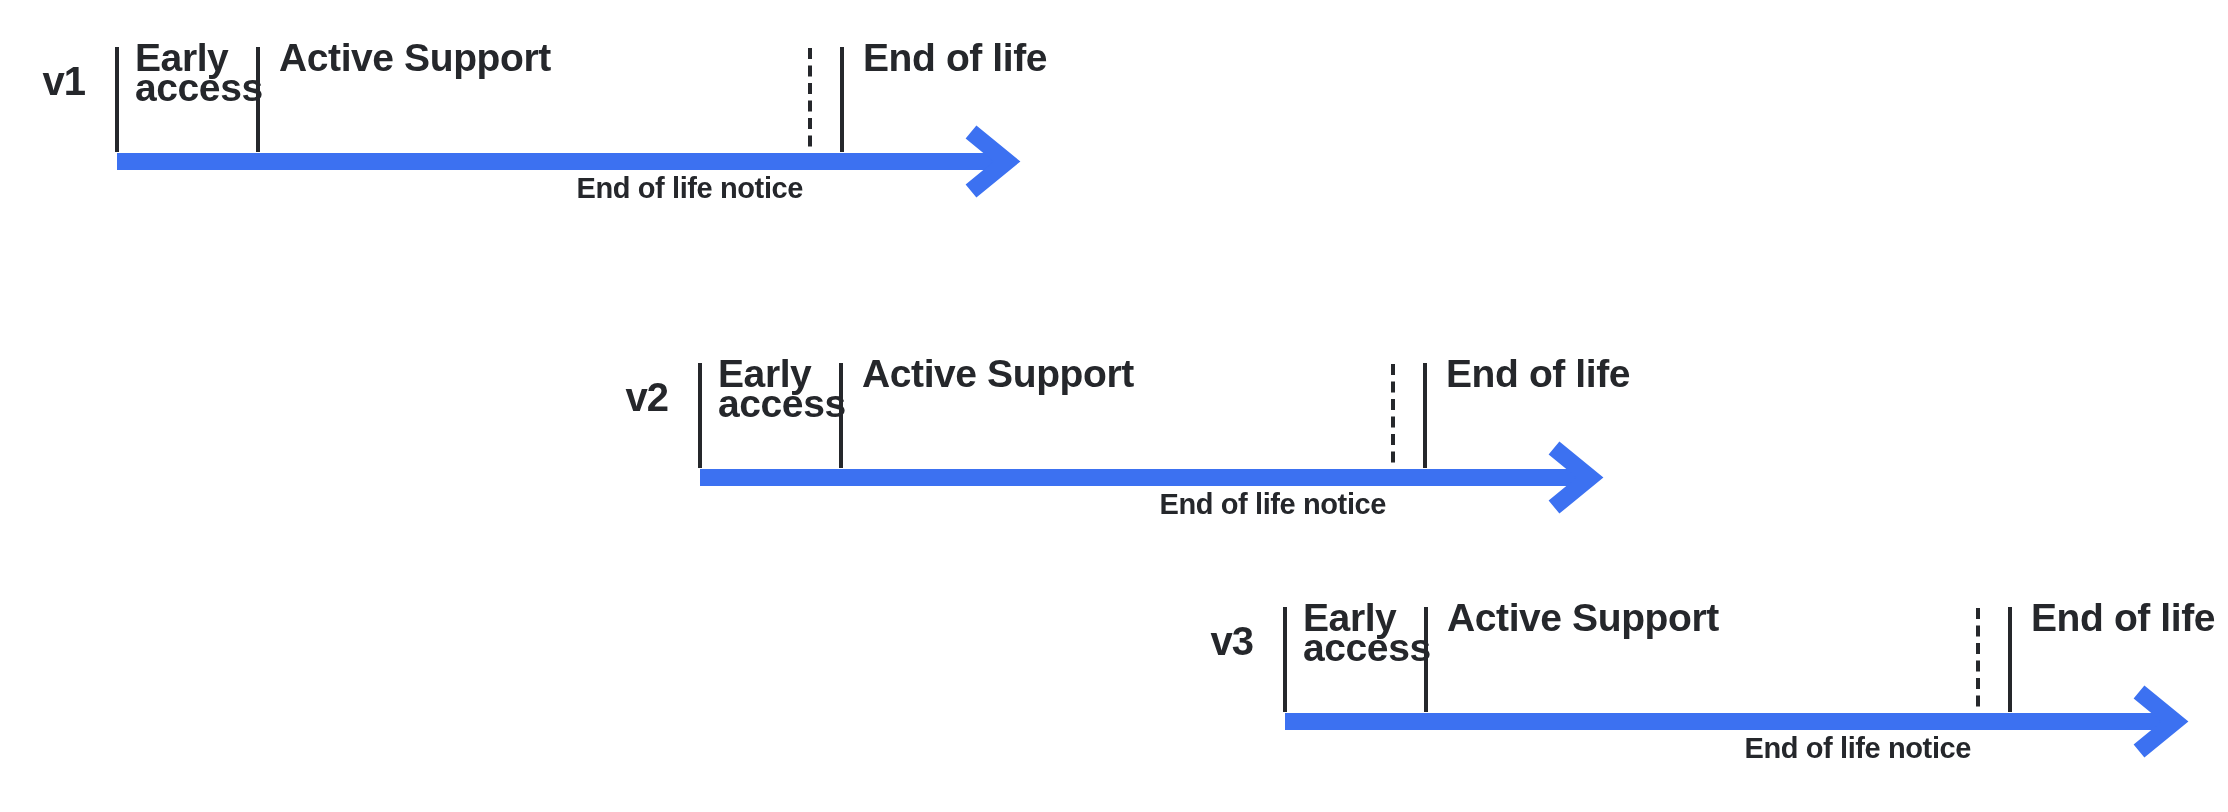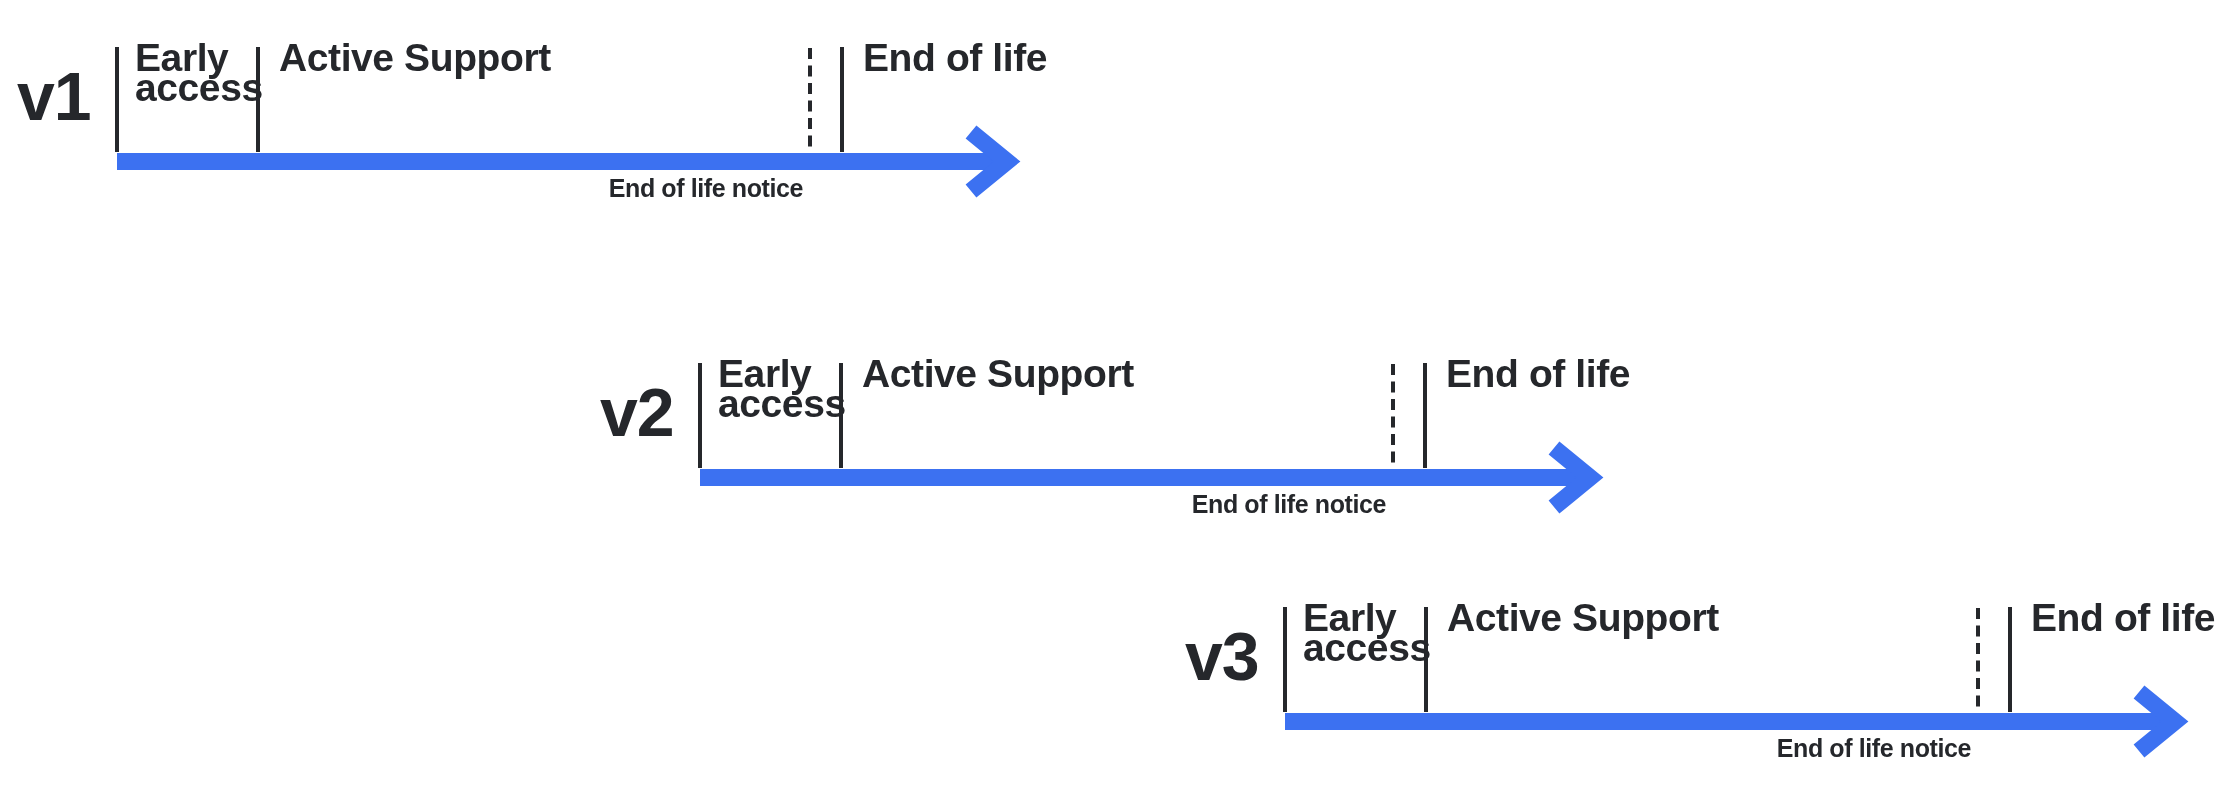--- a/index.html
+++ b/index.html
@@ -17,32 +17,32 @@
   .tl-0{left:17px;top:47px;}
   .tl-1{left:600px;top:327px;margin-top:36px;}
   .tl-2{left:1185px;top:607px;}
   .tl-svg{position:absolute;left:0;top:0;display:block;}
   .tick{fill:var(--ink);}
   .dash{stroke:var(--ink);stroke-width:4;stroke-dasharray:11 6.5;fill:none;}
   .shaft{fill:var(--accent-blue);}
   .chevron{stroke:var(--accent-blue);stroke-width:17;fill:none;stroke-linecap:butt;stroke-linejoin:miter;}
   .version-label{
     position:absolute;left:0;top:12px;width:68px;text-align:right;
-    font-size:68px;font-weight:bold;line-height:1.1;letter-spacing:-1px;
+    font-size:40px;font-weight:bold;line-height:1.1;letter-spacing:-1px;
   }
   .phase-label{
     position:absolute;top:-4px;font-size:39px;font-weight:bold;
     line-height:30px;letter-spacing:-0.4px;
   }
   .phase-early{left:118px;width:118px;}
   .phase-active{left:262px;width:420px;}
   .phase-eol{left:846px;width:230px;}
   .notice-label{
     position:absolute;left:0;top:126px;width:786px;text-align:right;
-    font-size:25px;font-weight:bold;line-height:30px;letter-spacing:-0.4px;
+    font-size:29px;font-weight:bold;line-height:30px;letter-spacing:-0.4px;
   }
 </style>
 </head>
 <body>
 
 <div class="canvas">
 
   <section class="timeline tl-0">
     <svg class="tl-svg" width="1080" height="175" viewBox="0 0 1080 175">
       <rect class="tick" x="98" y="0" width="4" height="105"></rect>

